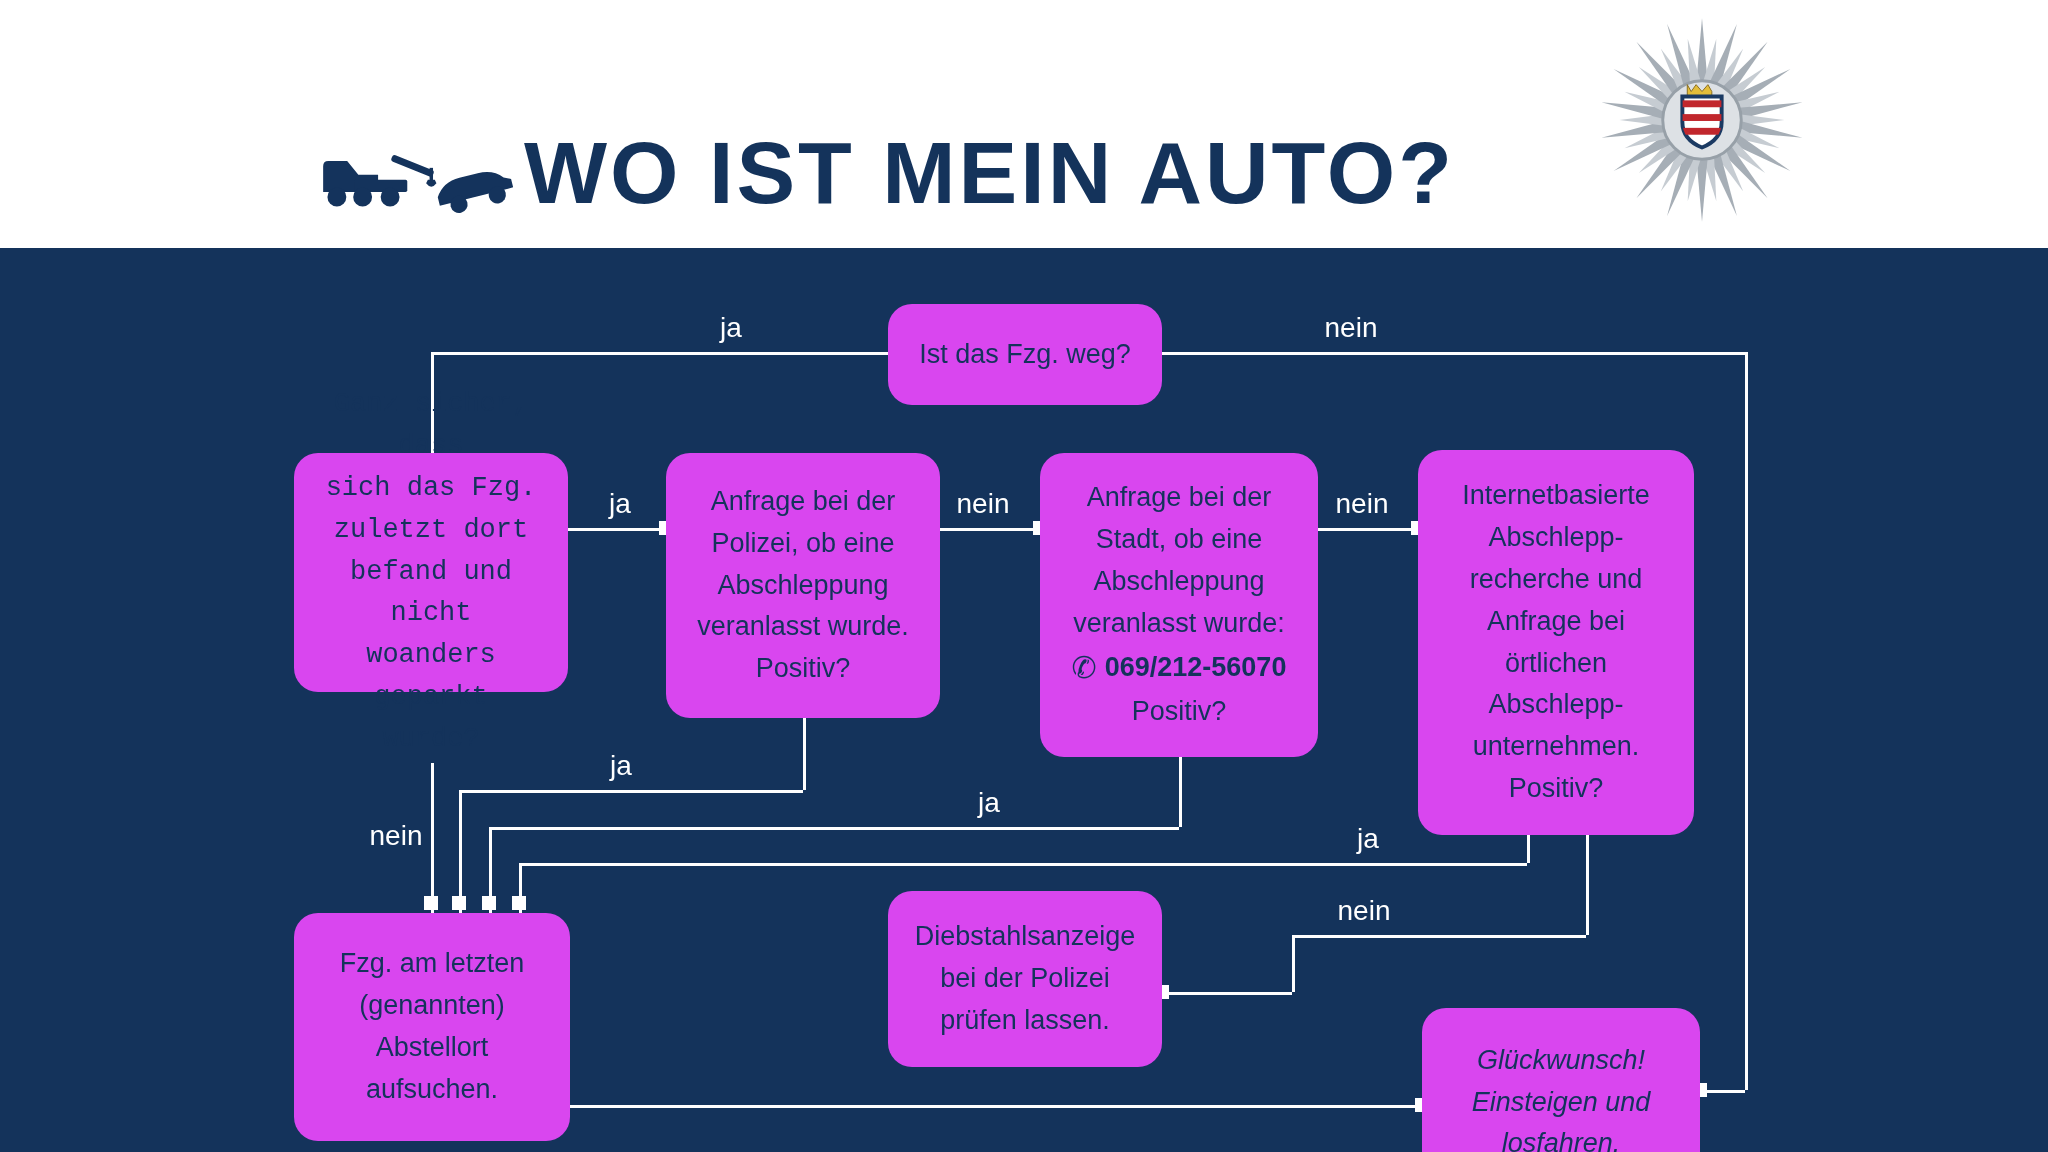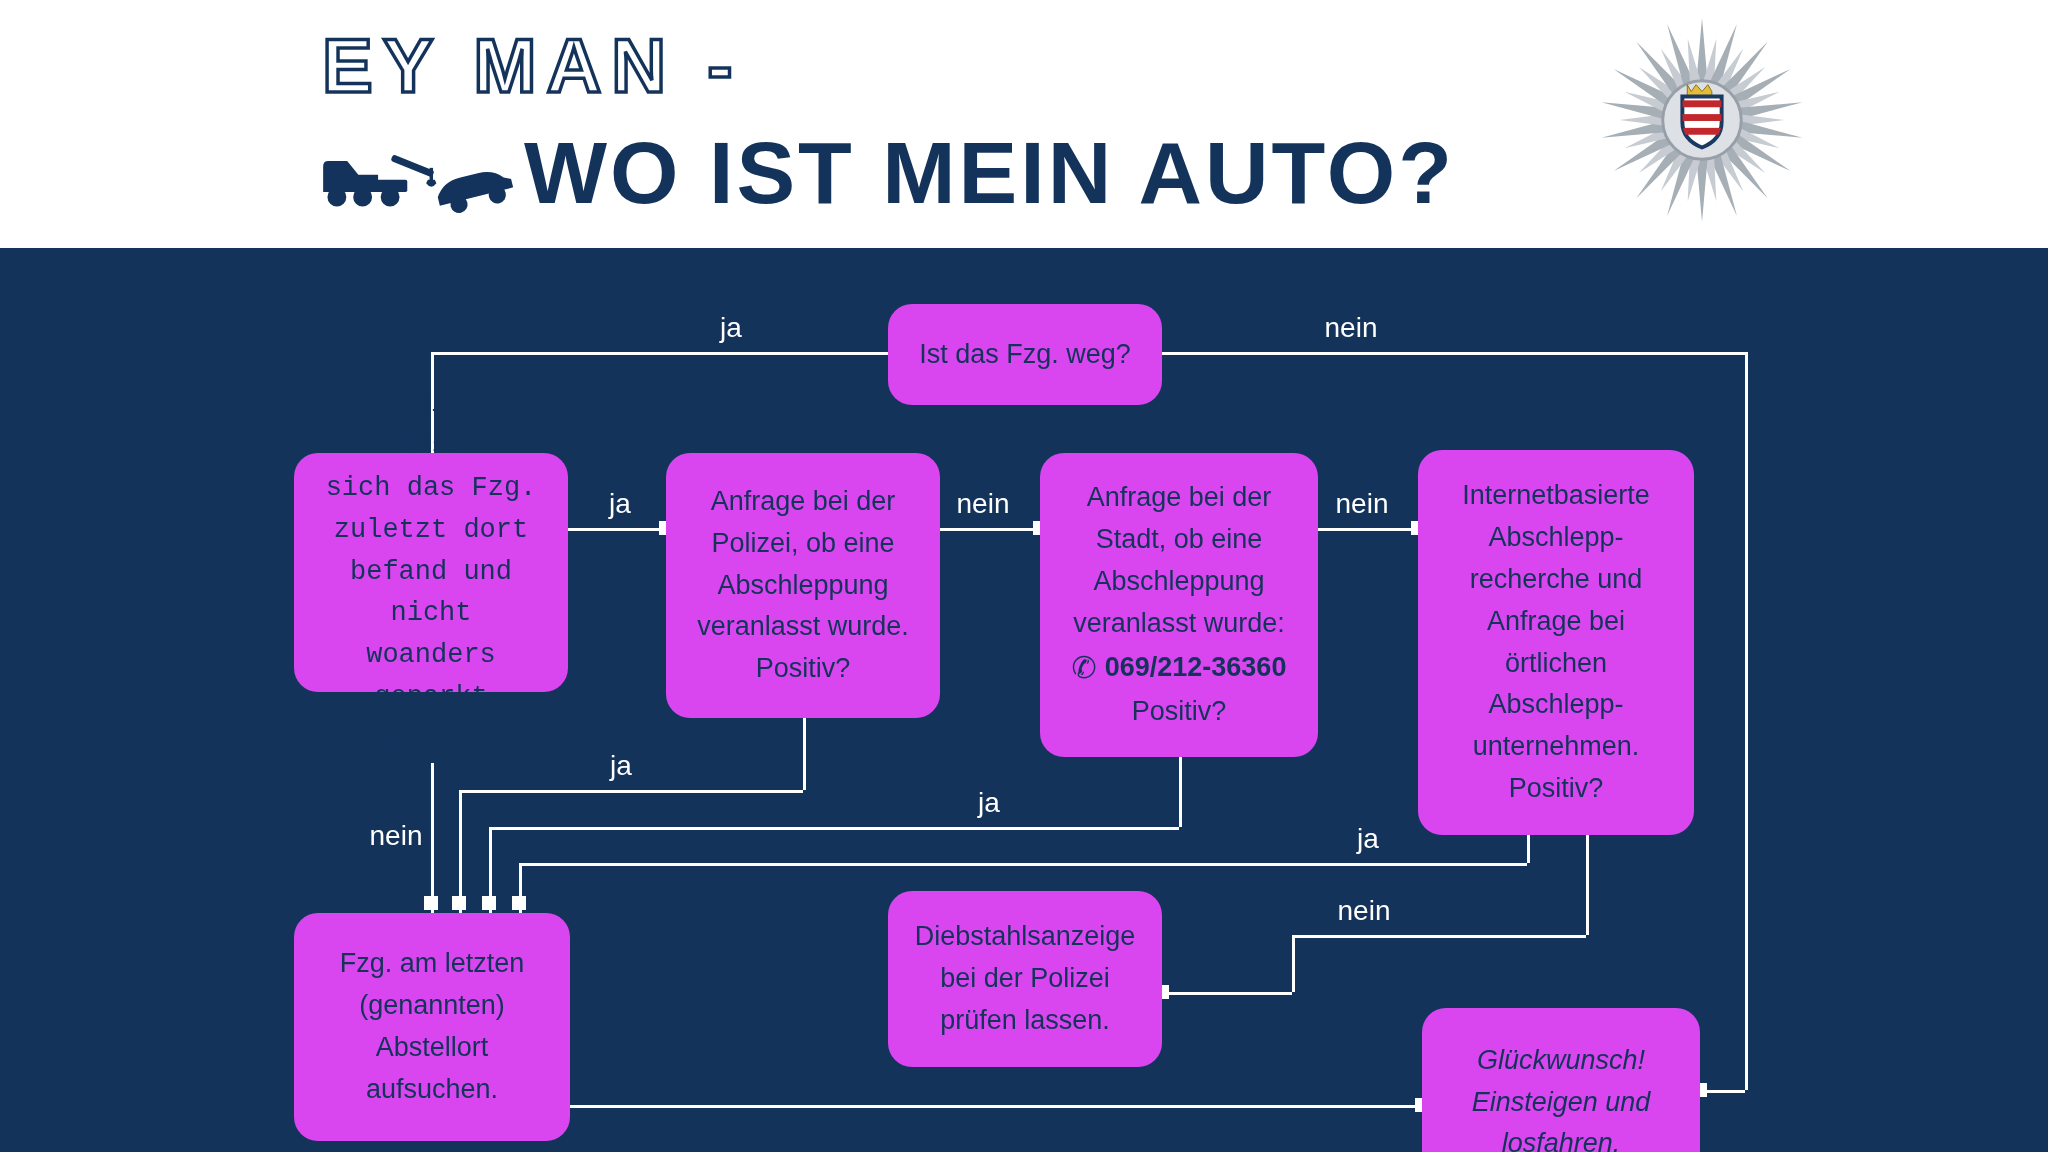--- a/index.html
+++ b/index.html
@@ -52,21 +52,20 @@
   .n-last    {left:294px; top:913px; width:276px; height:228px;}
   .n-theft   {left:888px; top:891px; width:274px; height:176px;}
   .n-congrats{left:1422px;top:1008px; width:278px; height:189px;font-style:italic;}
 </style>
 </head>
 <body>
 
 <div class="canvas">
 
   <div class="header">
-    <div class="title-outline">EY MAN -</div>
     <div class="title-row">
       <span class="tow-icon">
         <svg viewBox="0 0 240 100" aria-hidden="true">
           <g fill="#14335C">
             <path d="M6,72 V42 q0,-6 6,-6 h22 l13,16 h23 v20 z"></path>
             <rect x="42" y="58" width="62" height="14" rx="2"></rect>
             <rect x="86" y="28" width="52" height="8" rx="3" transform="rotate(22 86 32)"></rect>
             <rect x="130" y="44" width="4" height="18"></rect>
             <path d="M126,62 q6,8 12,0 l-2,-4 h-8 z"></path>
             <circle cx="22" cy="78" r="11"></circle>
@@ -214,21 +213,21 @@
 Positiv?</span>
   </div>
 
   <div class="node n-city">
     <span class="txt">Anfrage bei der
 Stadt, ob eine
 Abschleppung
 veranlasst wurde:</span>
     <span class="phone-line">
       <span class="phone-glyph">✆</span>
-      <span>069/212-36360</span>
+      <span>069/212-56070</span>
     </span>
     <span class="txt">Positiv?</span>
   </div>
 
   <div class="node n-internet">
     <span class="txt">Internetbasierte
 Abschlepp-
 recherche und
 Anfrage bei
 örtlichen

